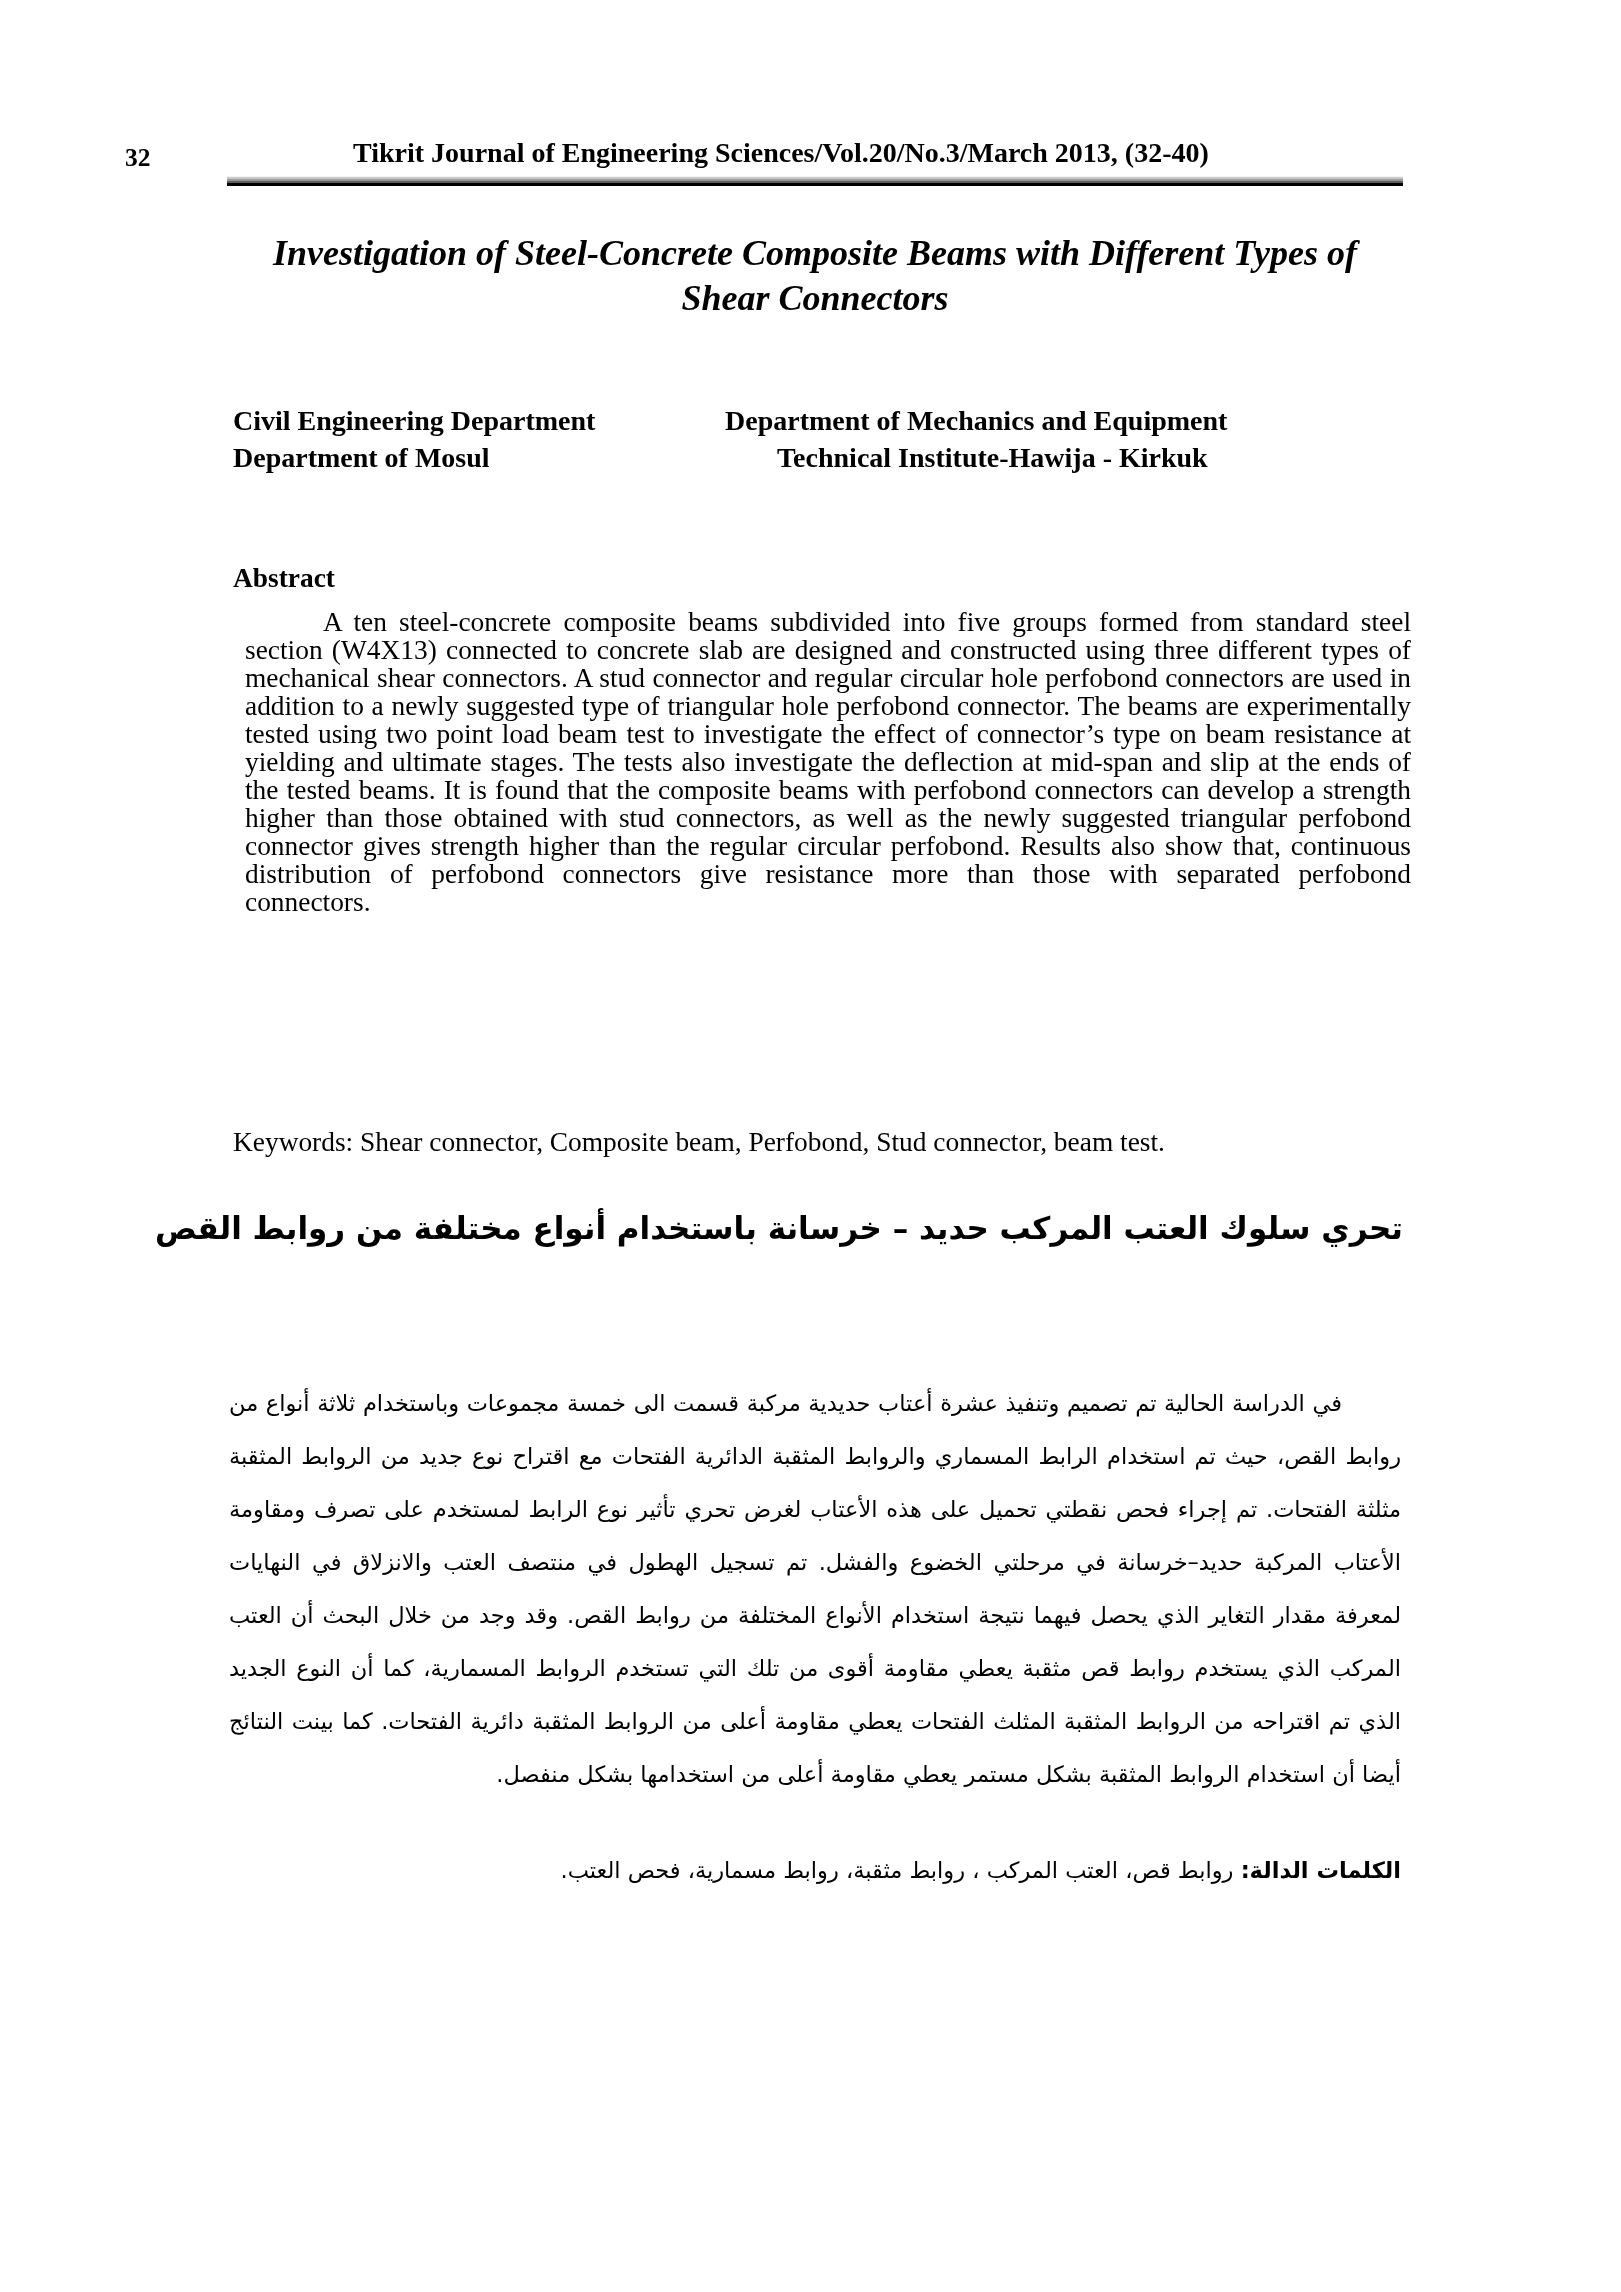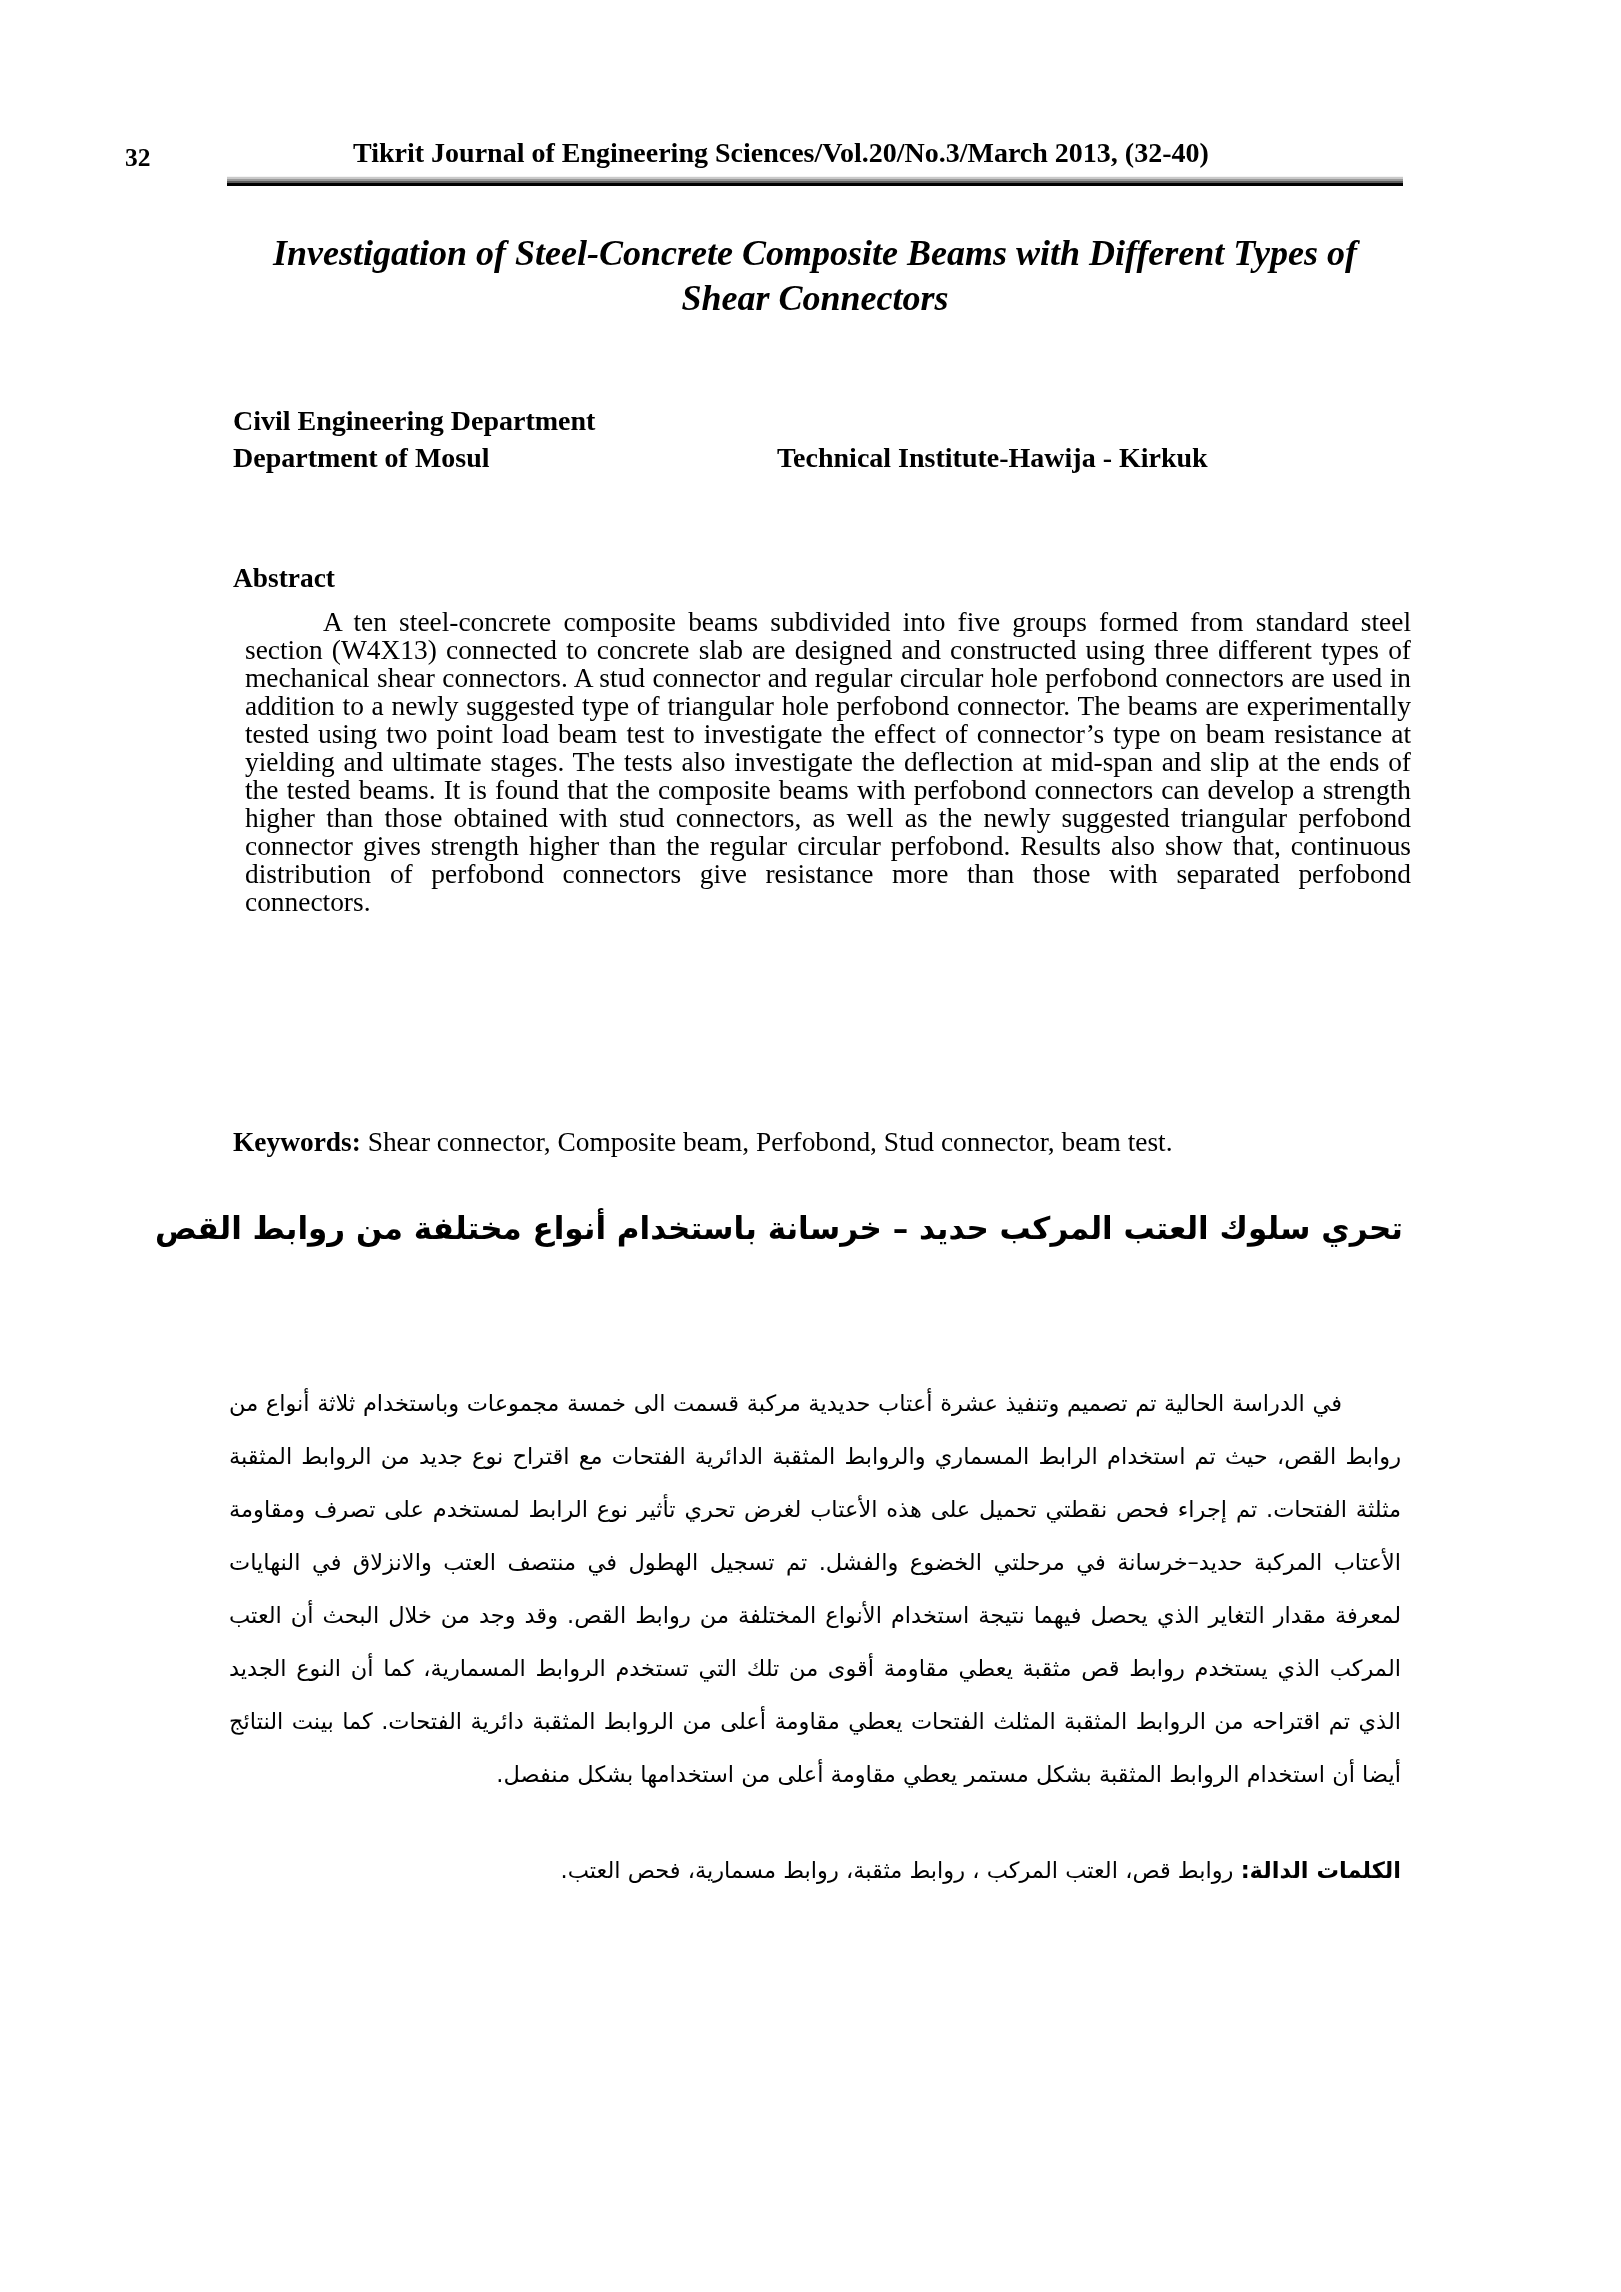--- a/index.html
+++ b/index.html
@@ -106,21 +106,21 @@
     }
 
     .keywords {
       position: absolute;
       left: 233px;
       top: 1127px;
       width: 1176px;
       font-size: 27.4px;
       white-space: nowrap;
     }
-    .keywords .kw-label { font-weight: bold; }
+    .keywords .kw-label { font-weight: normal; }
 
     
     .arabic-title {
       position: absolute;
       left: 227px;
       top: 1210px;
       width: 1176px;
       direction: rtl;
       text-align: center;
       font-family: "DejaVu Sans", "Liberation Sans", sans-serif;
@@ -173,20 +173,21 @@
 
   <div class="page-number">32</div>
   <div class="journal-header">Tikrit Journal of Engineering Sciences/Vol.20/No.3/March 2013, (32-40)</div>
   <div class="header-rule"></div>
 
   <div class="paper-title">Investigation of Steel-Concrete Composite Beams with Different Types of Shear Connectors</div>
 
   <div class="authors">
     <div class="author-row r2">
       <span class="left-col">Civil Engineering Department</span>
+      <span class="right-col">Department of Mechanics and Equipment</span>
     </div>
     <div class="author-row r3">
       <span class="left-col">Department of Mosul</span>
       <span class="right-col">Technical Institute-Hawija - Kirkuk</span>
     </div>
   </div>
 
   <div class="abstract-heading">Abstract</div>
   <p class="abstract-body">A ten steel-concrete composite beams subdivided into five groups formed from standard steel section (W4X13) connected to concrete slab are designed and constructed using three different types of mechanical shear connectors. A stud connector and regular circular hole perfobond connectors are used in addition to a newly suggested type of triangular hole perfobond connector. The beams are experimentally tested using two point load beam test to investigate the effect of connector’s type on beam resistance at yielding and ultimate stages. The tests also investigate the deflection at mid-span and slip at the ends of the tested beams. It is found that the composite beams with perfobond connectors can develop a strength higher than those obtained with stud connectors, as well as the newly suggested triangular perfobond connector gives strength higher than the regular circular perfobond. Results also show that, continuous distribution of perfobond connectors give resistance more than those with separated perfobond connectors.</p>
 

